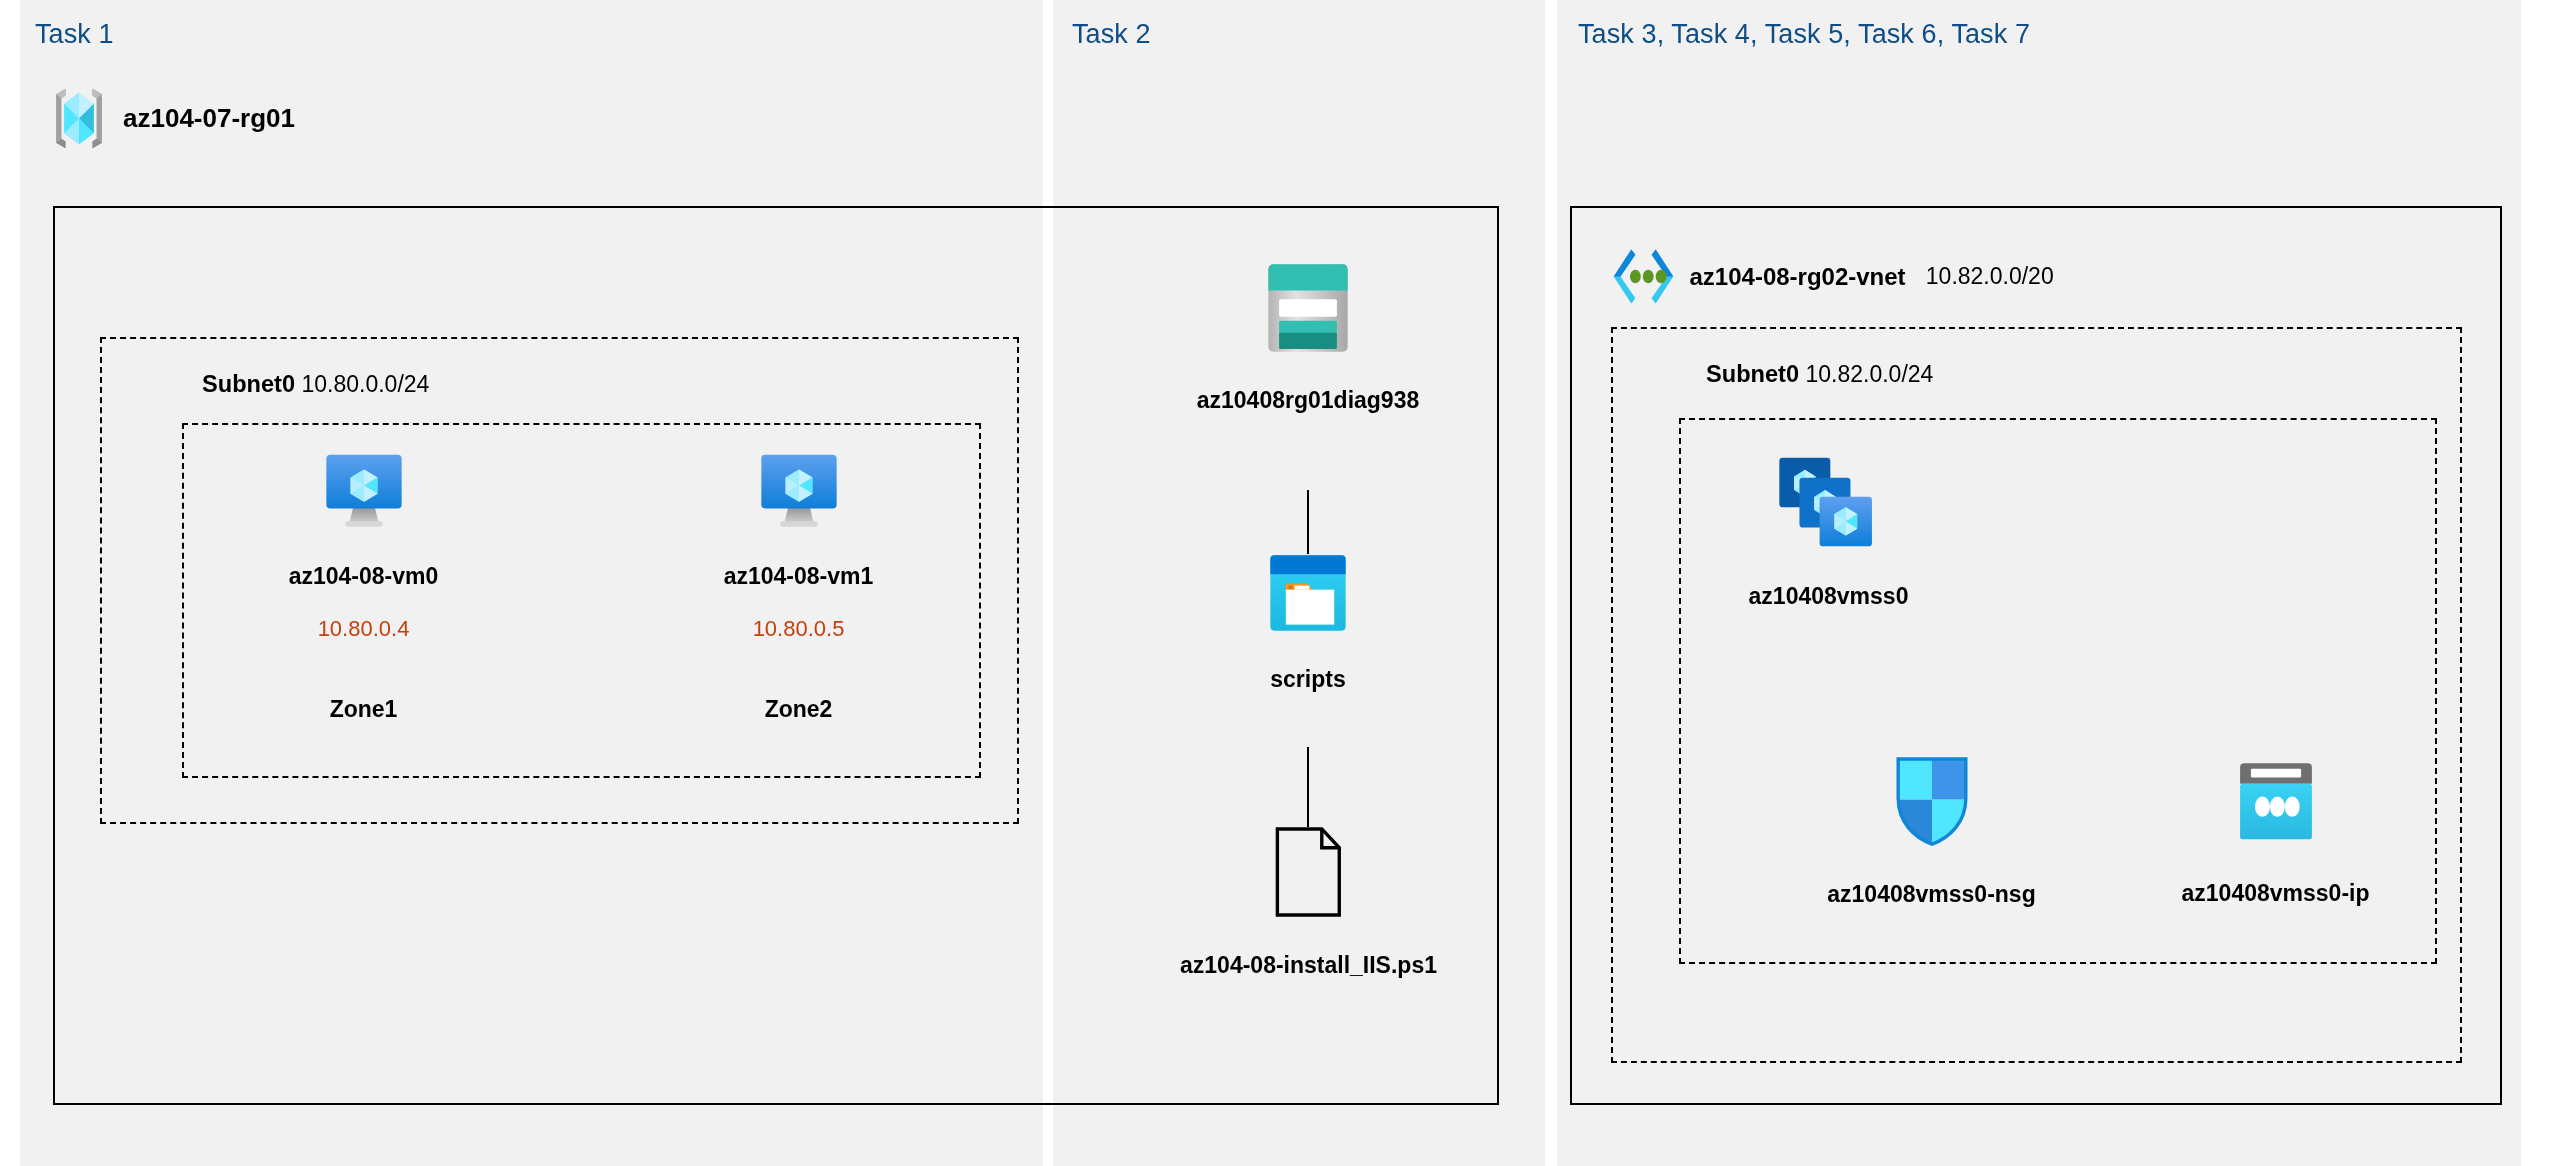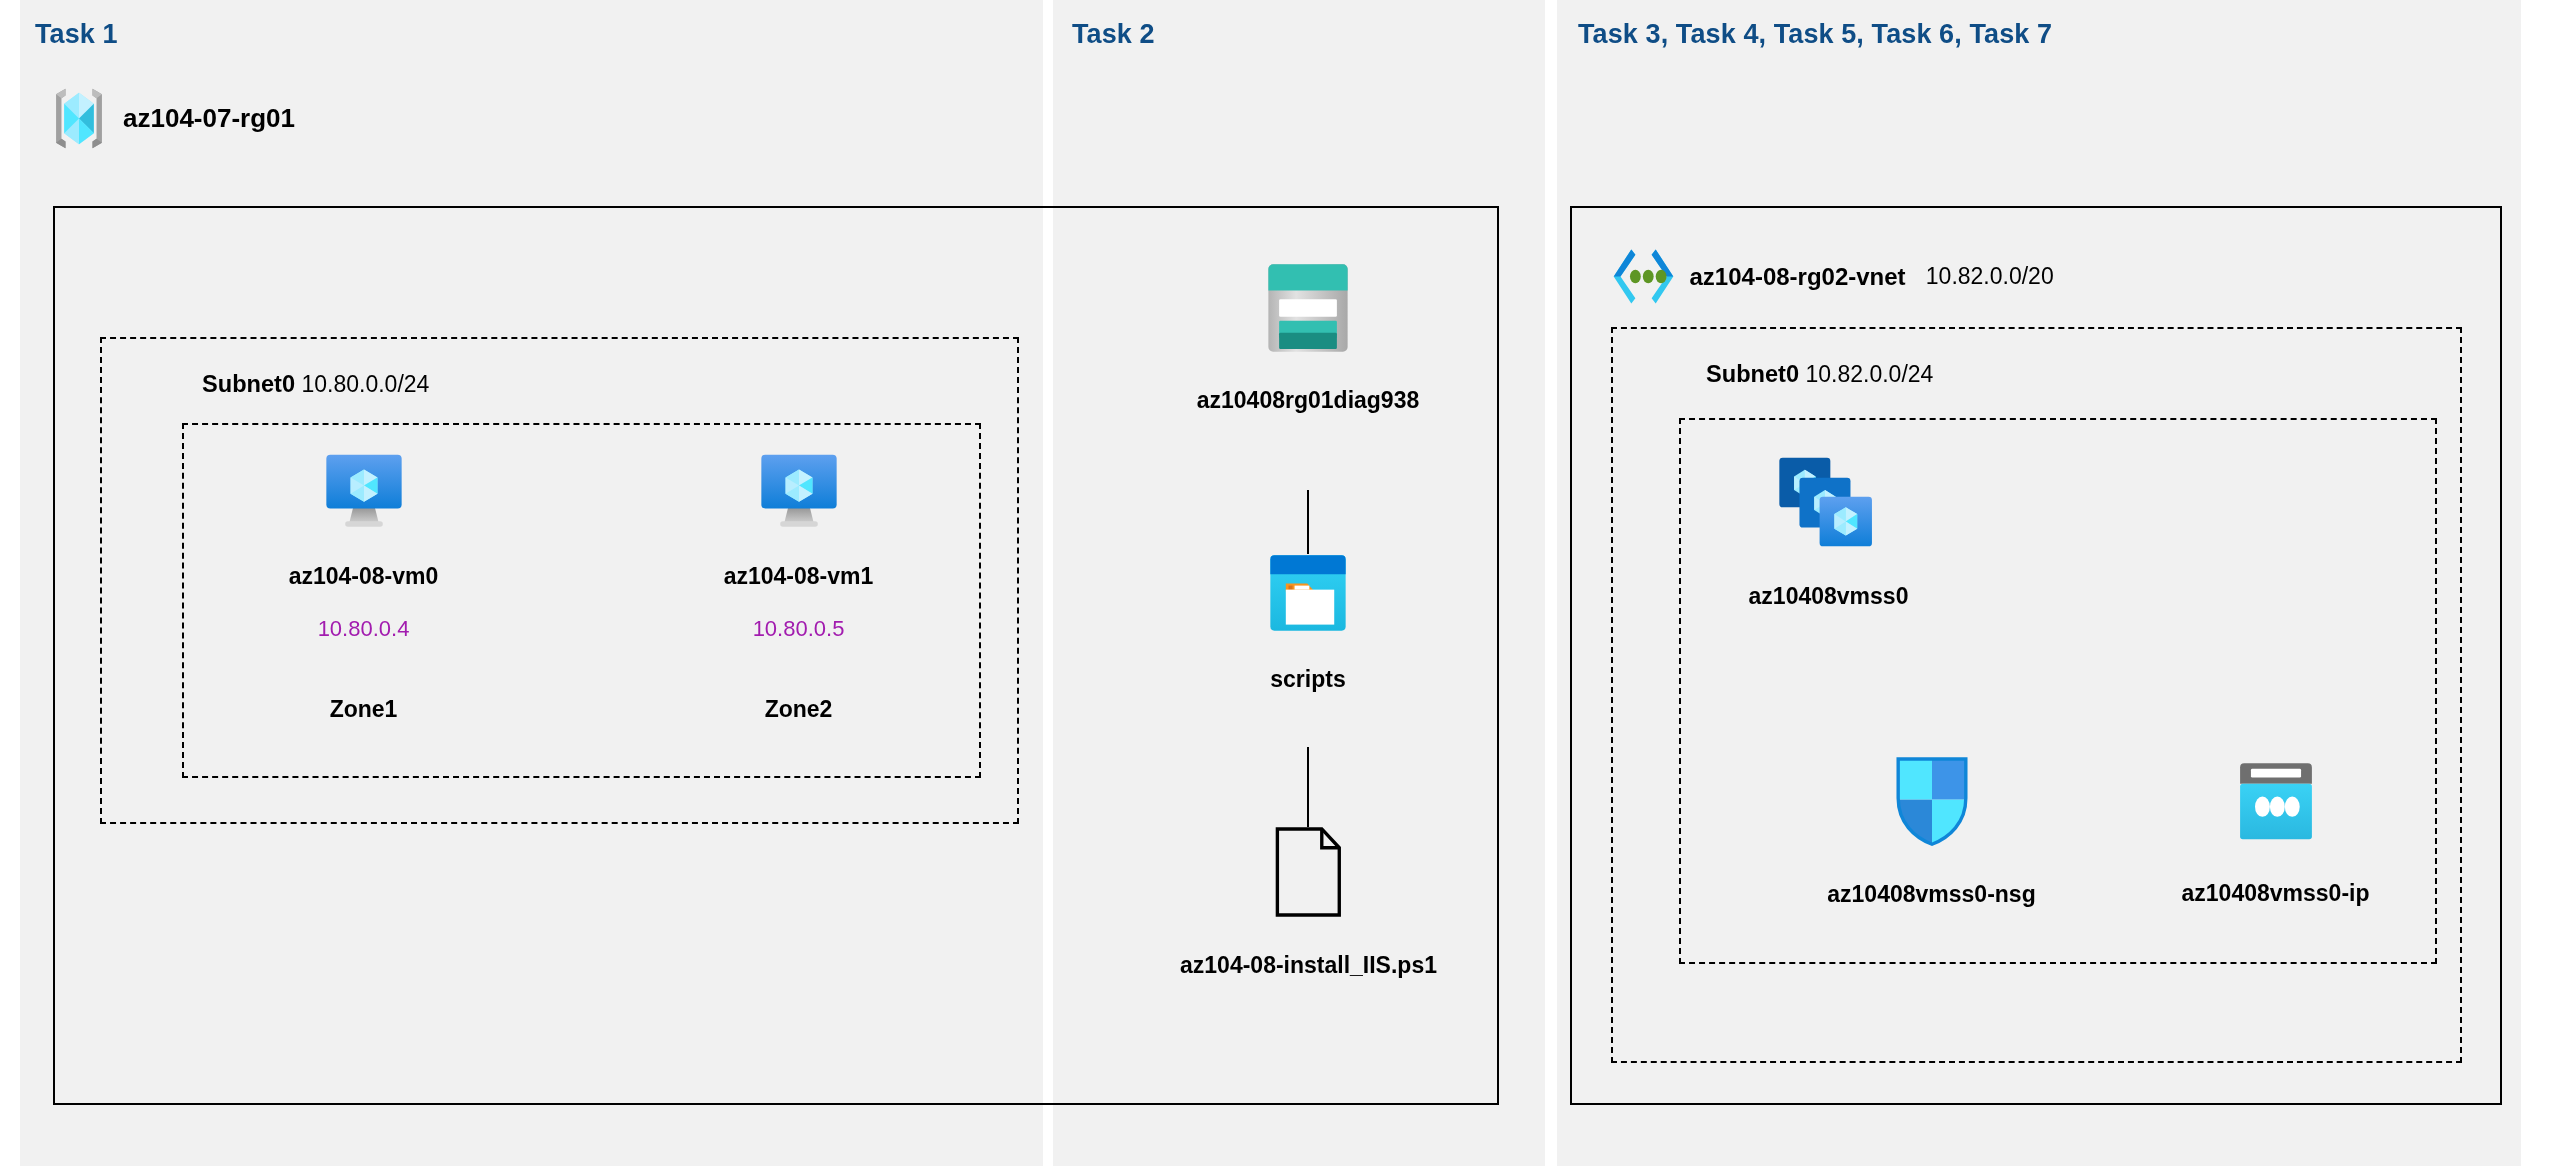--- a/index.html
+++ b/index.html
@@ -23,21 +23,21 @@
     background: #f1f1f1;
     box-sizing: border-box;
   }
   #panel-task1 { left: 20px;   top: 0px;  width: 1023px; height: 1166px; }
   #panel-task2 { left: 1053px; top: 0px;  width: 492px;  height: 1166px; }
   #panel-task3 { left: 1557px; top: 0px;  width: 964px; height: 1166px; }
 
   .task-header {
     position: absolute;
     color: #0f4d86;
-    font-weight: bold;
+    font-weight: normal;
     font-size: 27px;
     letter-spacing: 0.1px;
     white-space: nowrap;
   }
   #hdr-task1 { left: 35px;   top: 19px; }
   #hdr-task2 { left: 1072px; top: 19px; }
   #hdr-task3 { left: 1578px; top: 19px; }
 
   
   .rg-row {
@@ -112,21 +112,21 @@
     font-size: 23px;
     font-weight: bold;
     color: #000;
     margin-top: 12px;
     text-align: center;
     line-height: 1.18;
   }
   .node-sub {
     font-size: 22px;
     font-weight: normal;
-    color: #a21caf;
+    color: #c2410c;
     margin-top: 4px;
     text-align: center;
   }
   .node-zone {
     font-size: 23px;
     font-weight: bold;
     color: #000;
     margin-top: 32px;
     text-align: center;
   }

